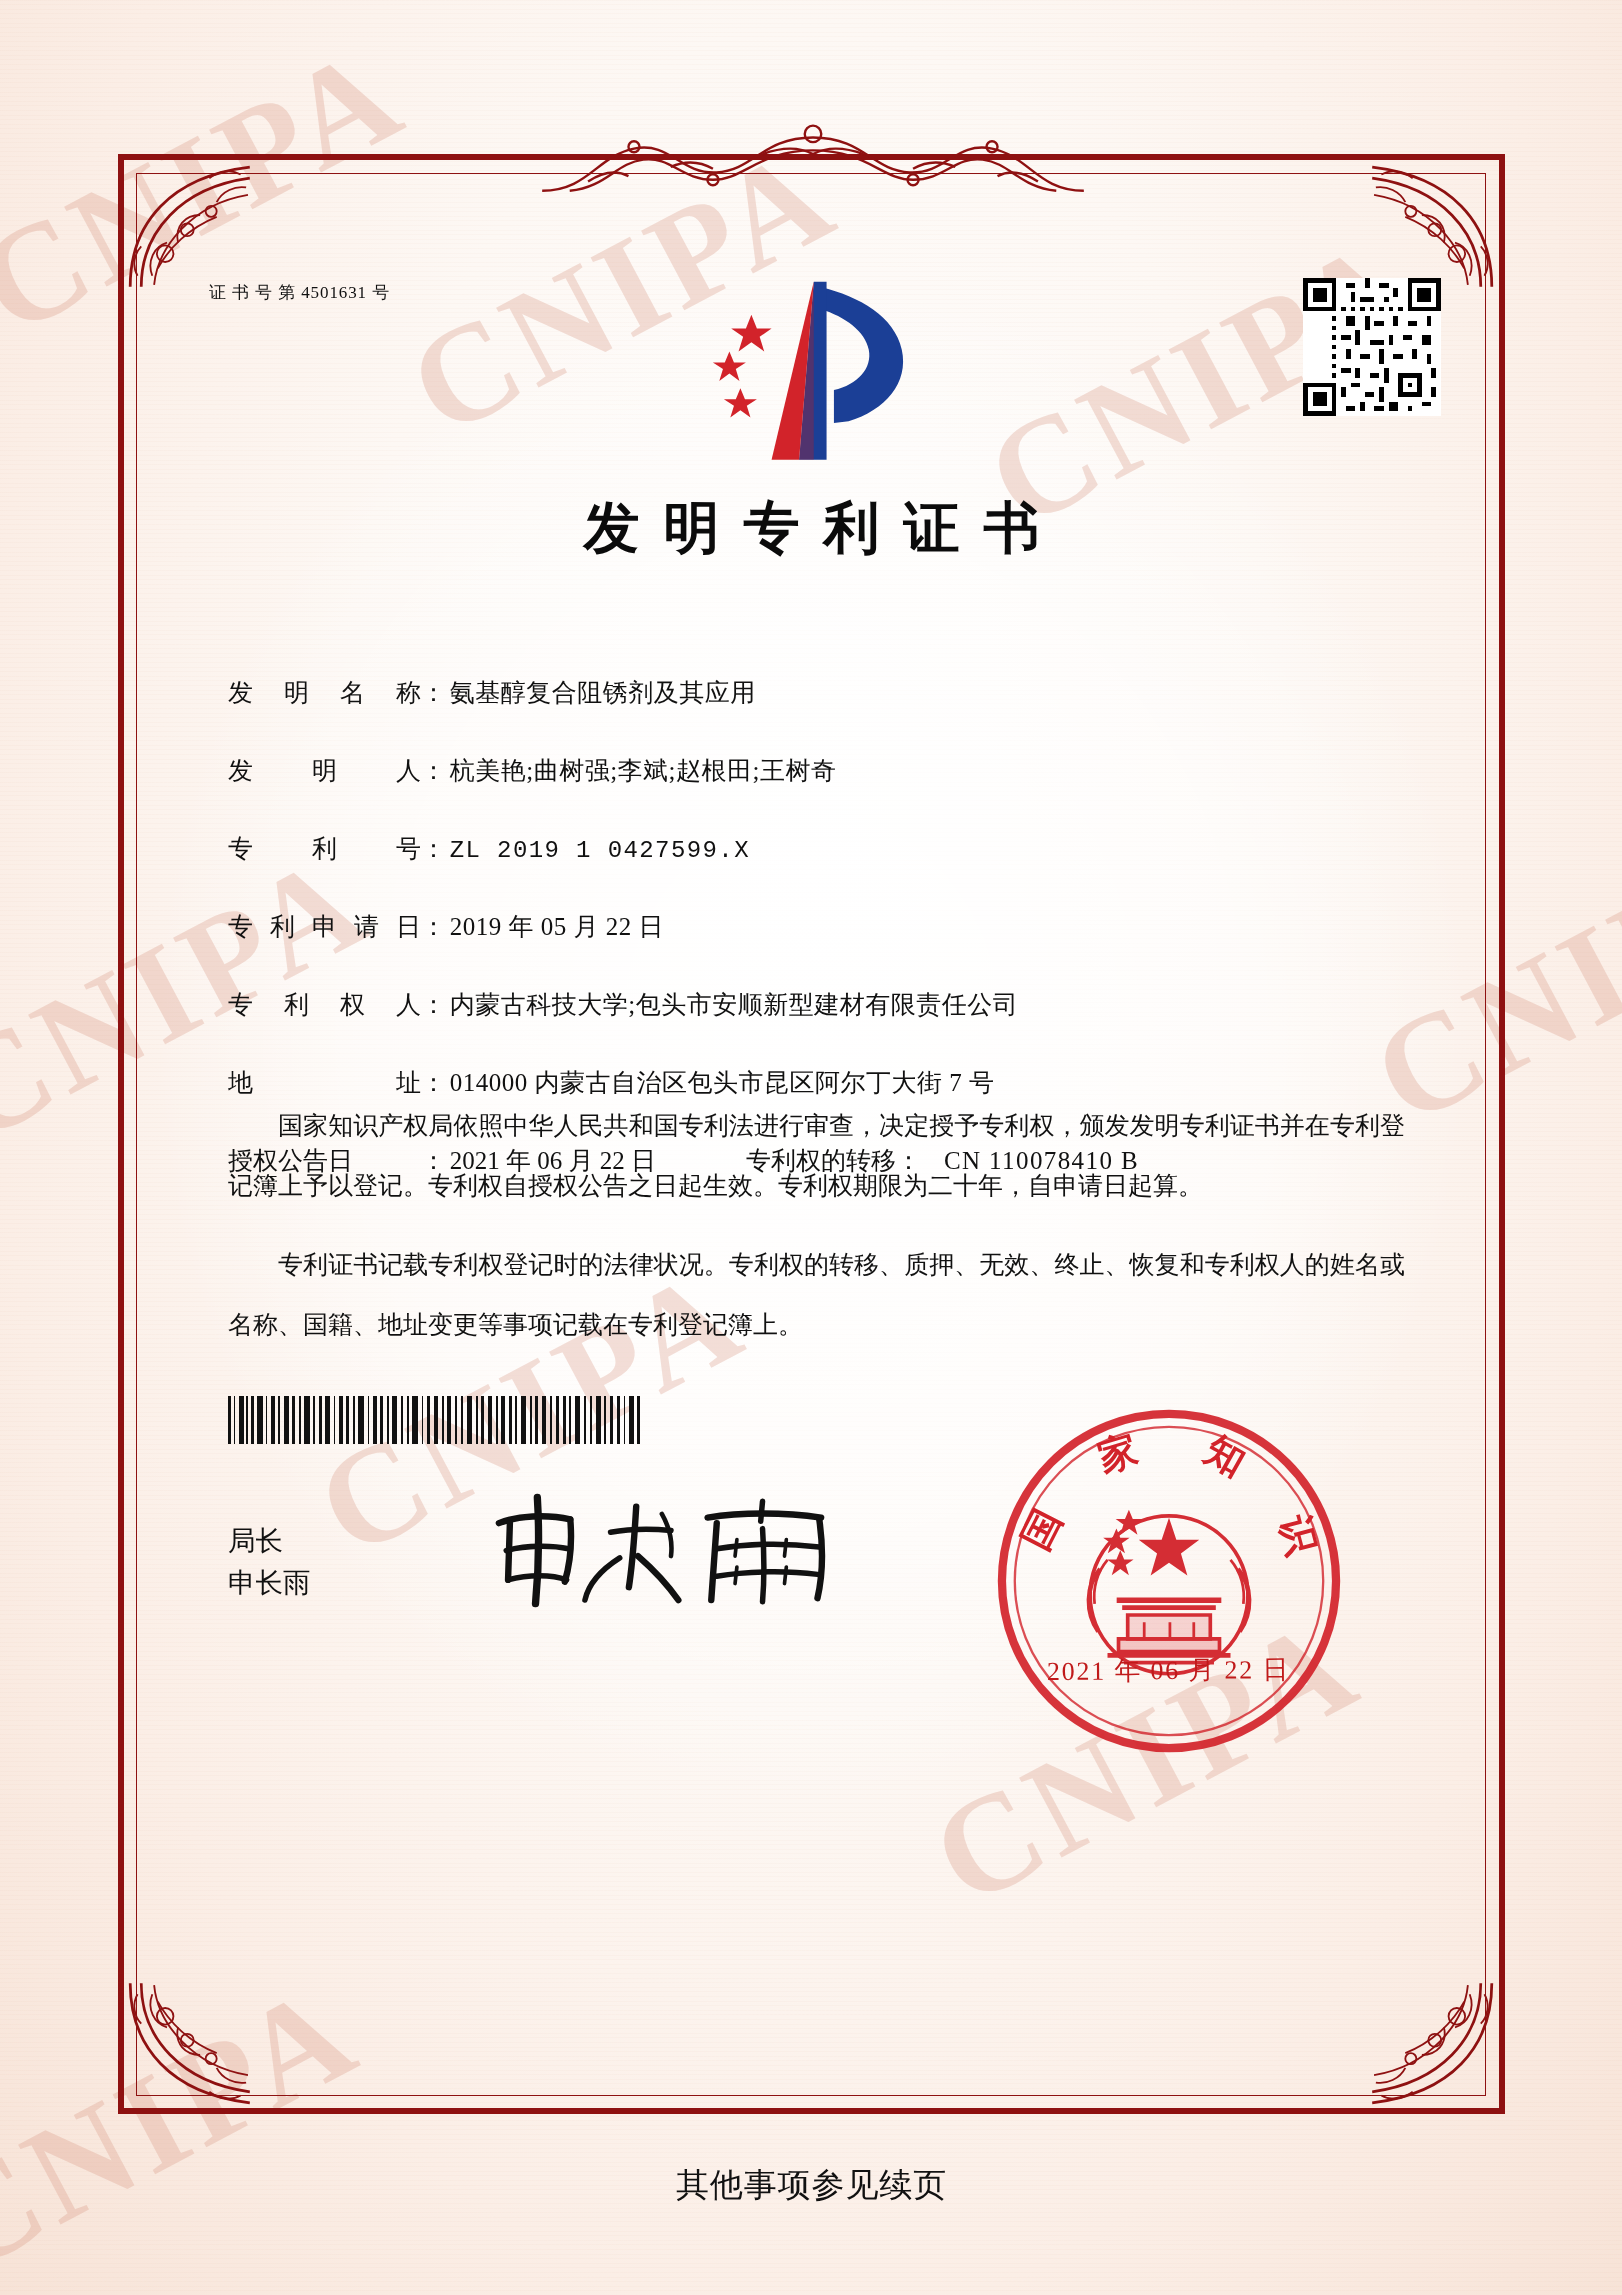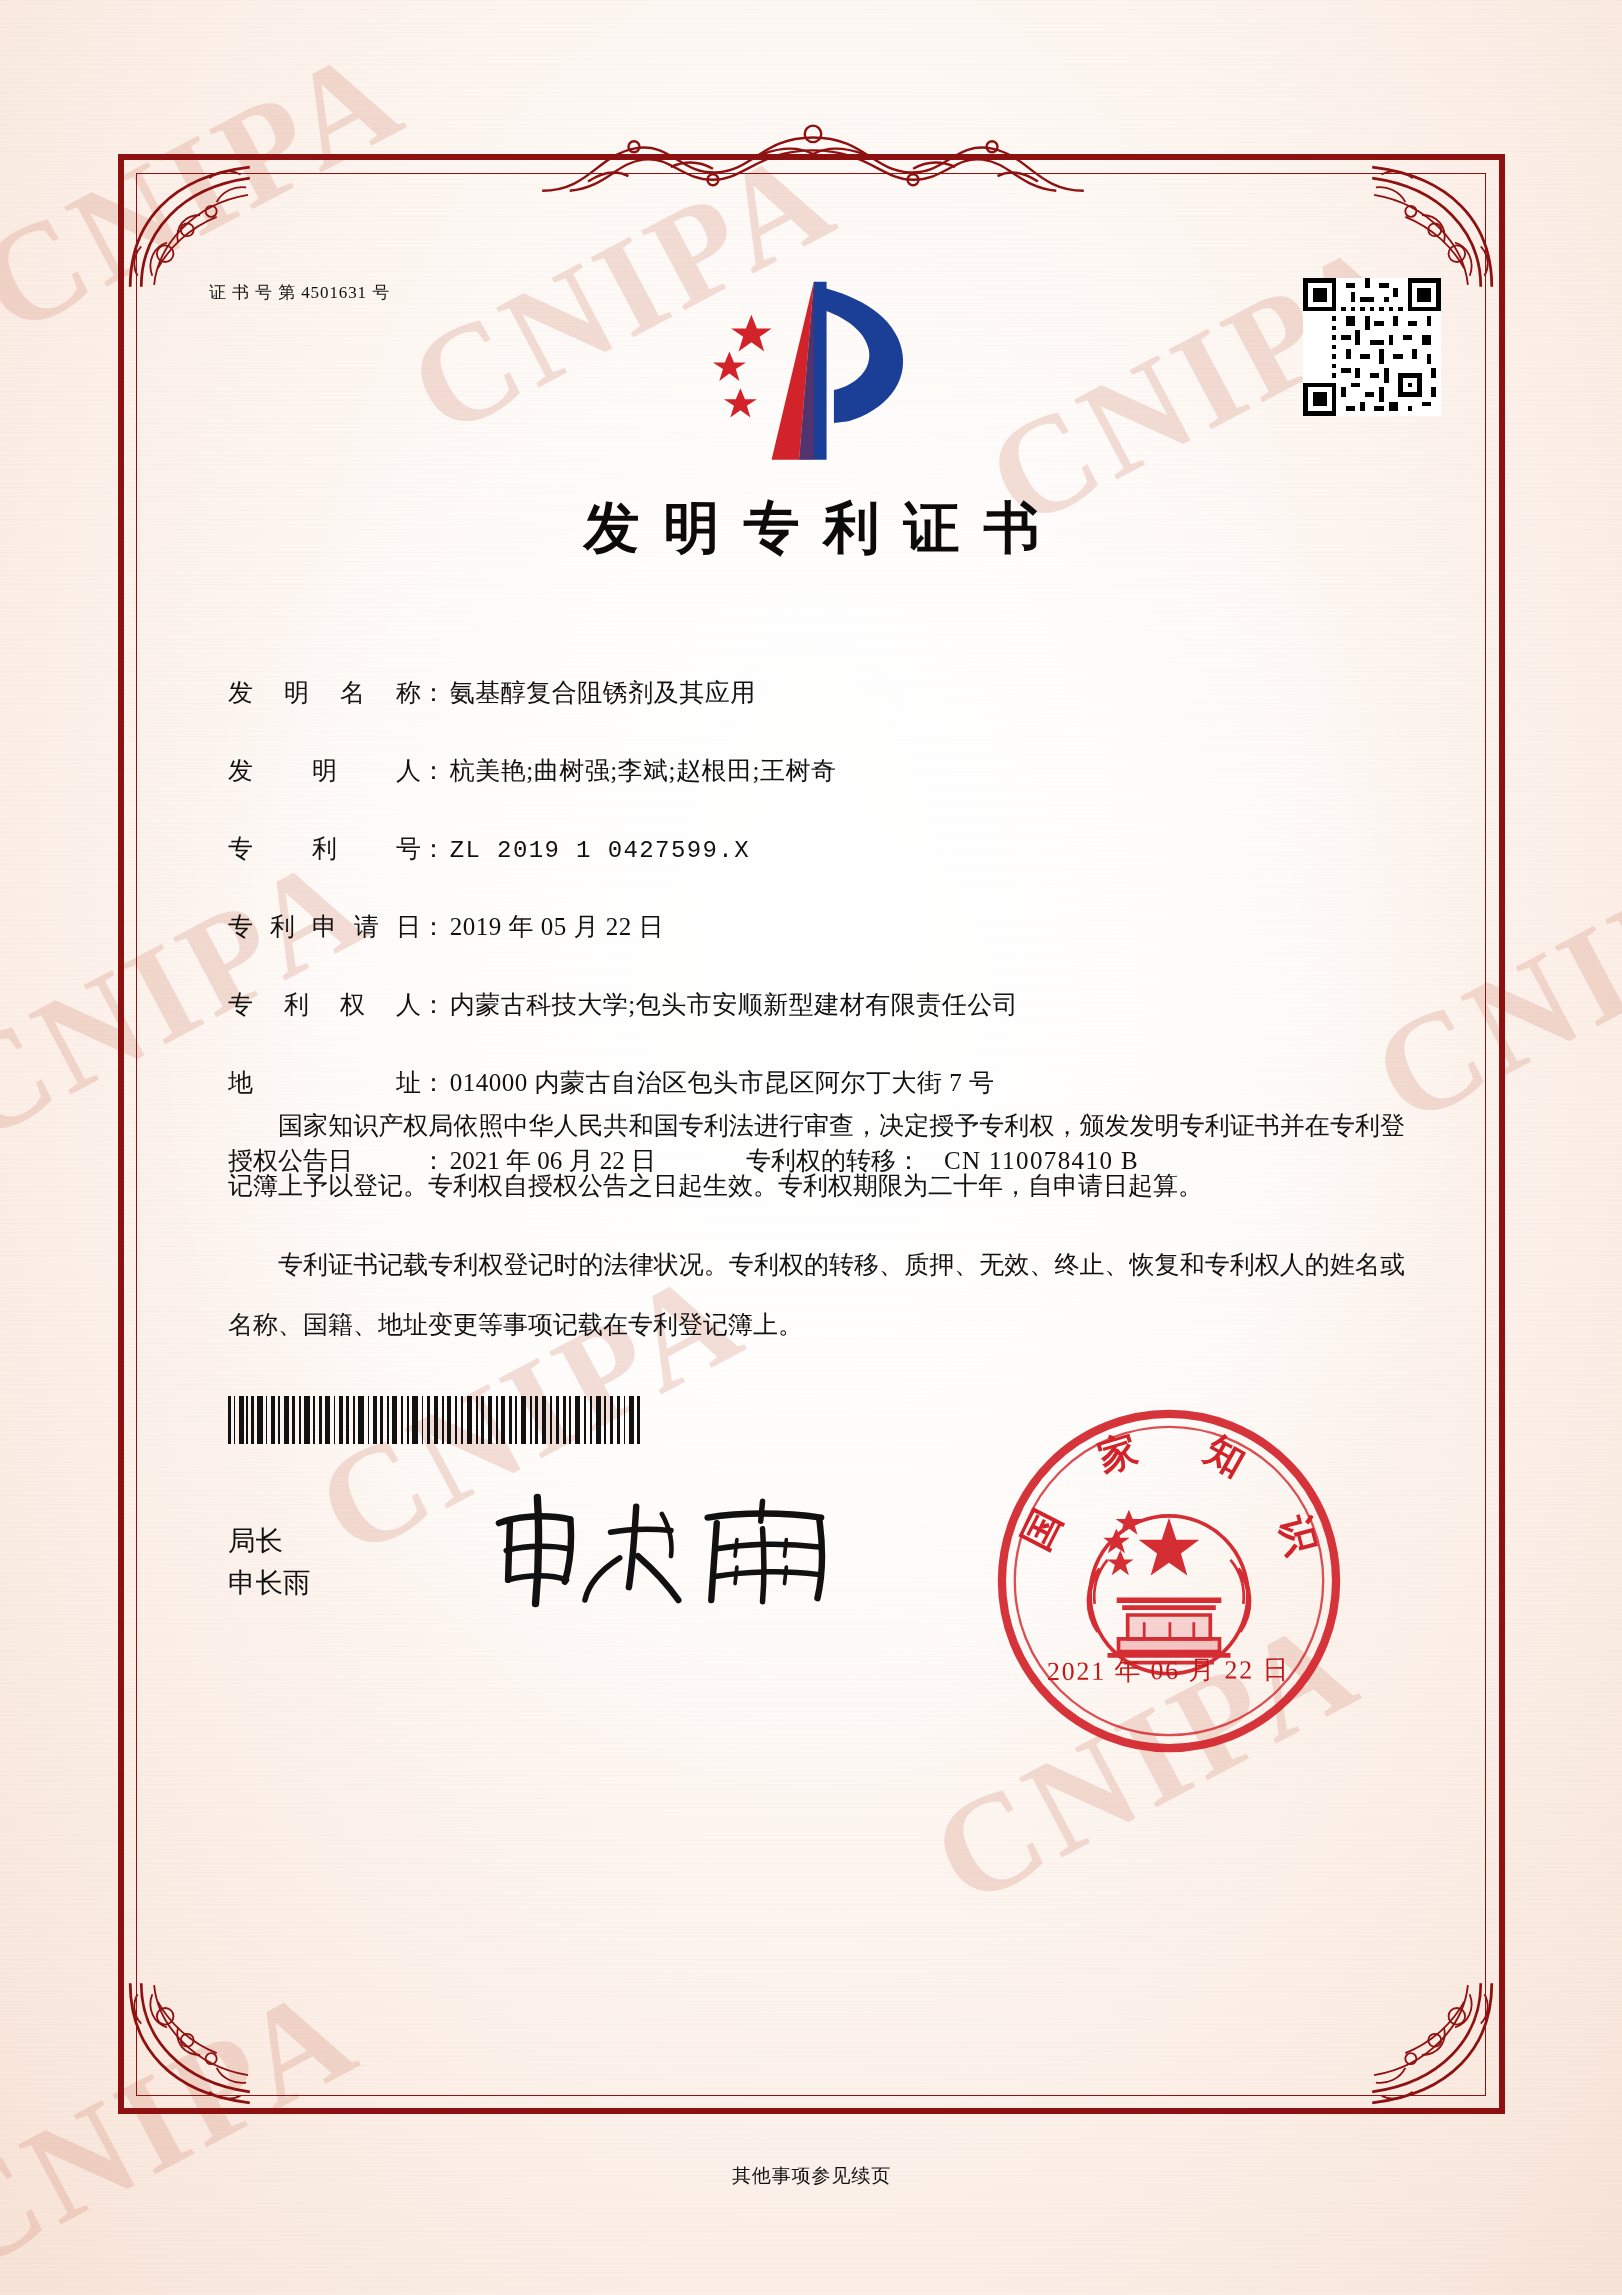--- a/index.html
+++ b/index.html
@@ -229,21 +229,21 @@
     top: 2037px;
     text-align: center;
     font-size: 25px;
     color: #111;
   }
   .foot-note {
     position: absolute;
     left: 0; right: 0;
     top: 2163px;
     text-align: center;
-    font-size: 19px;
+    font-size: 33px;
     color: #111;
     letter-spacing: 0.9px;
   }
 </style>
 </head>
 <body>
 
 <div class="page">
   <div class="paper-texture"></div>
   <div class="glow"></div>

